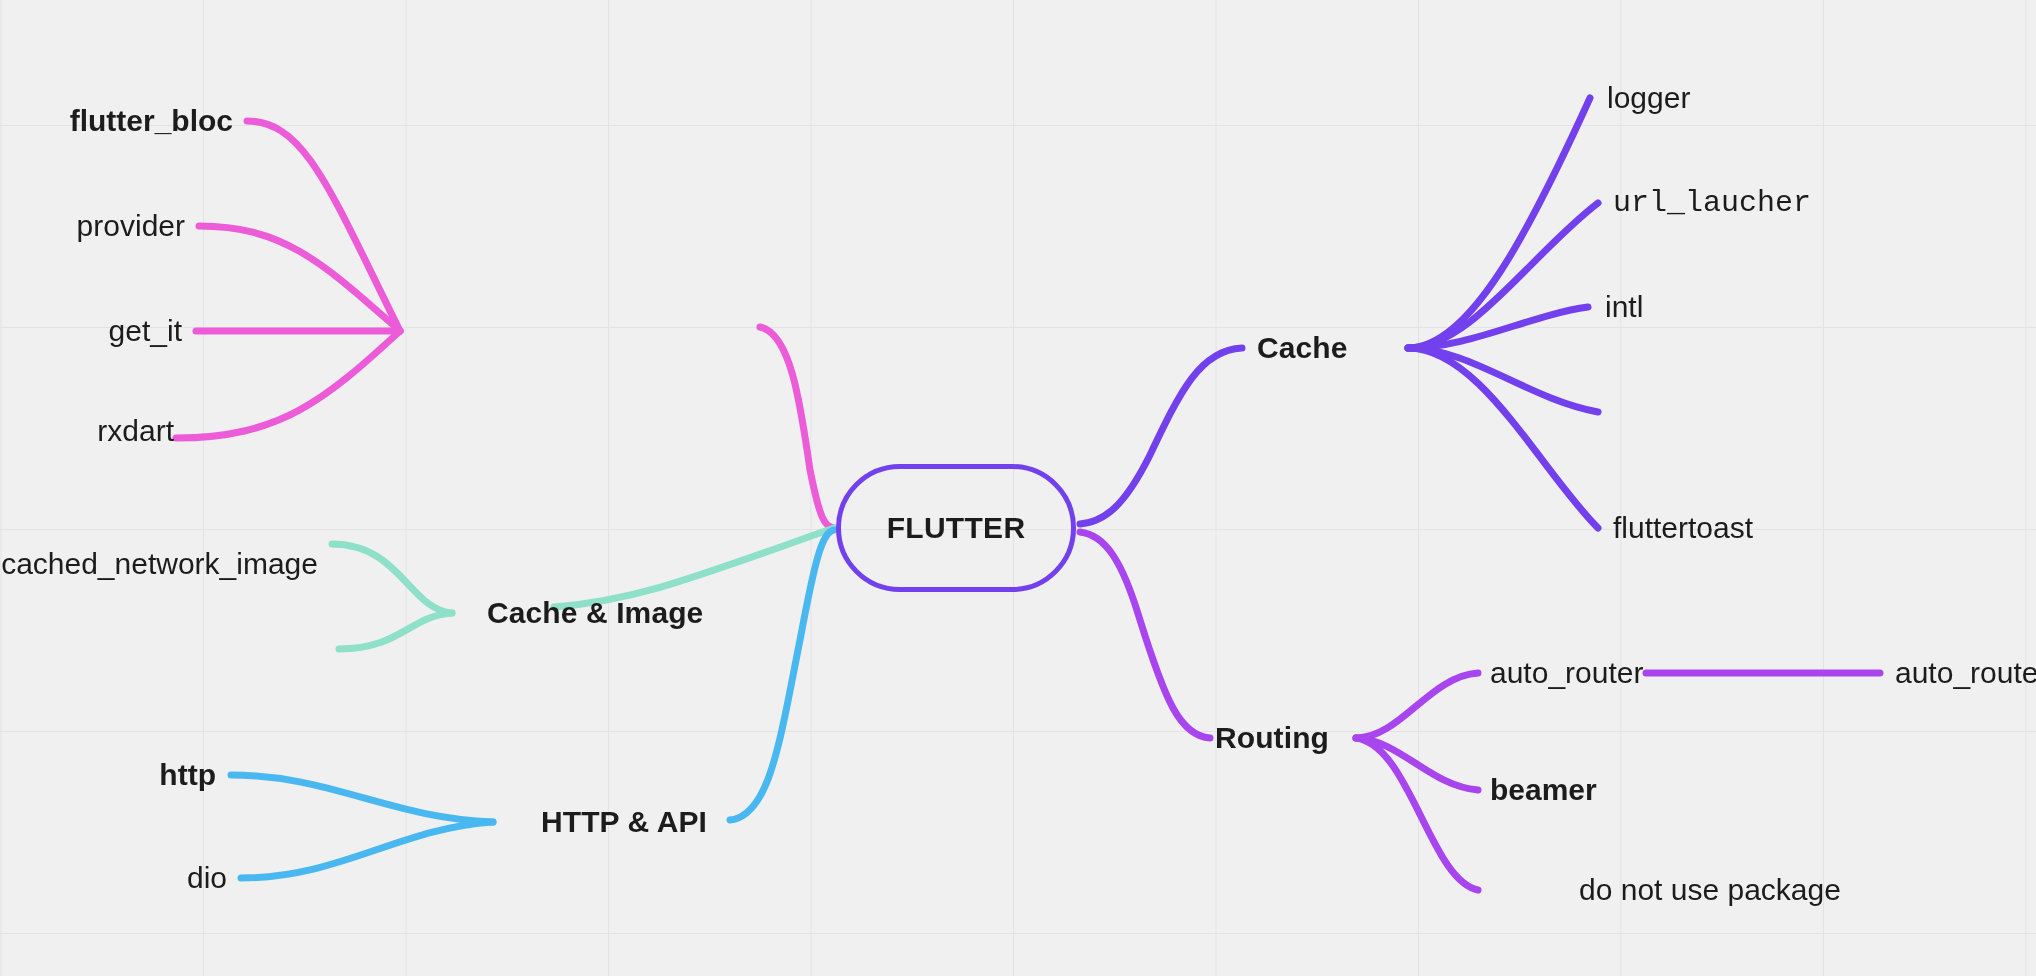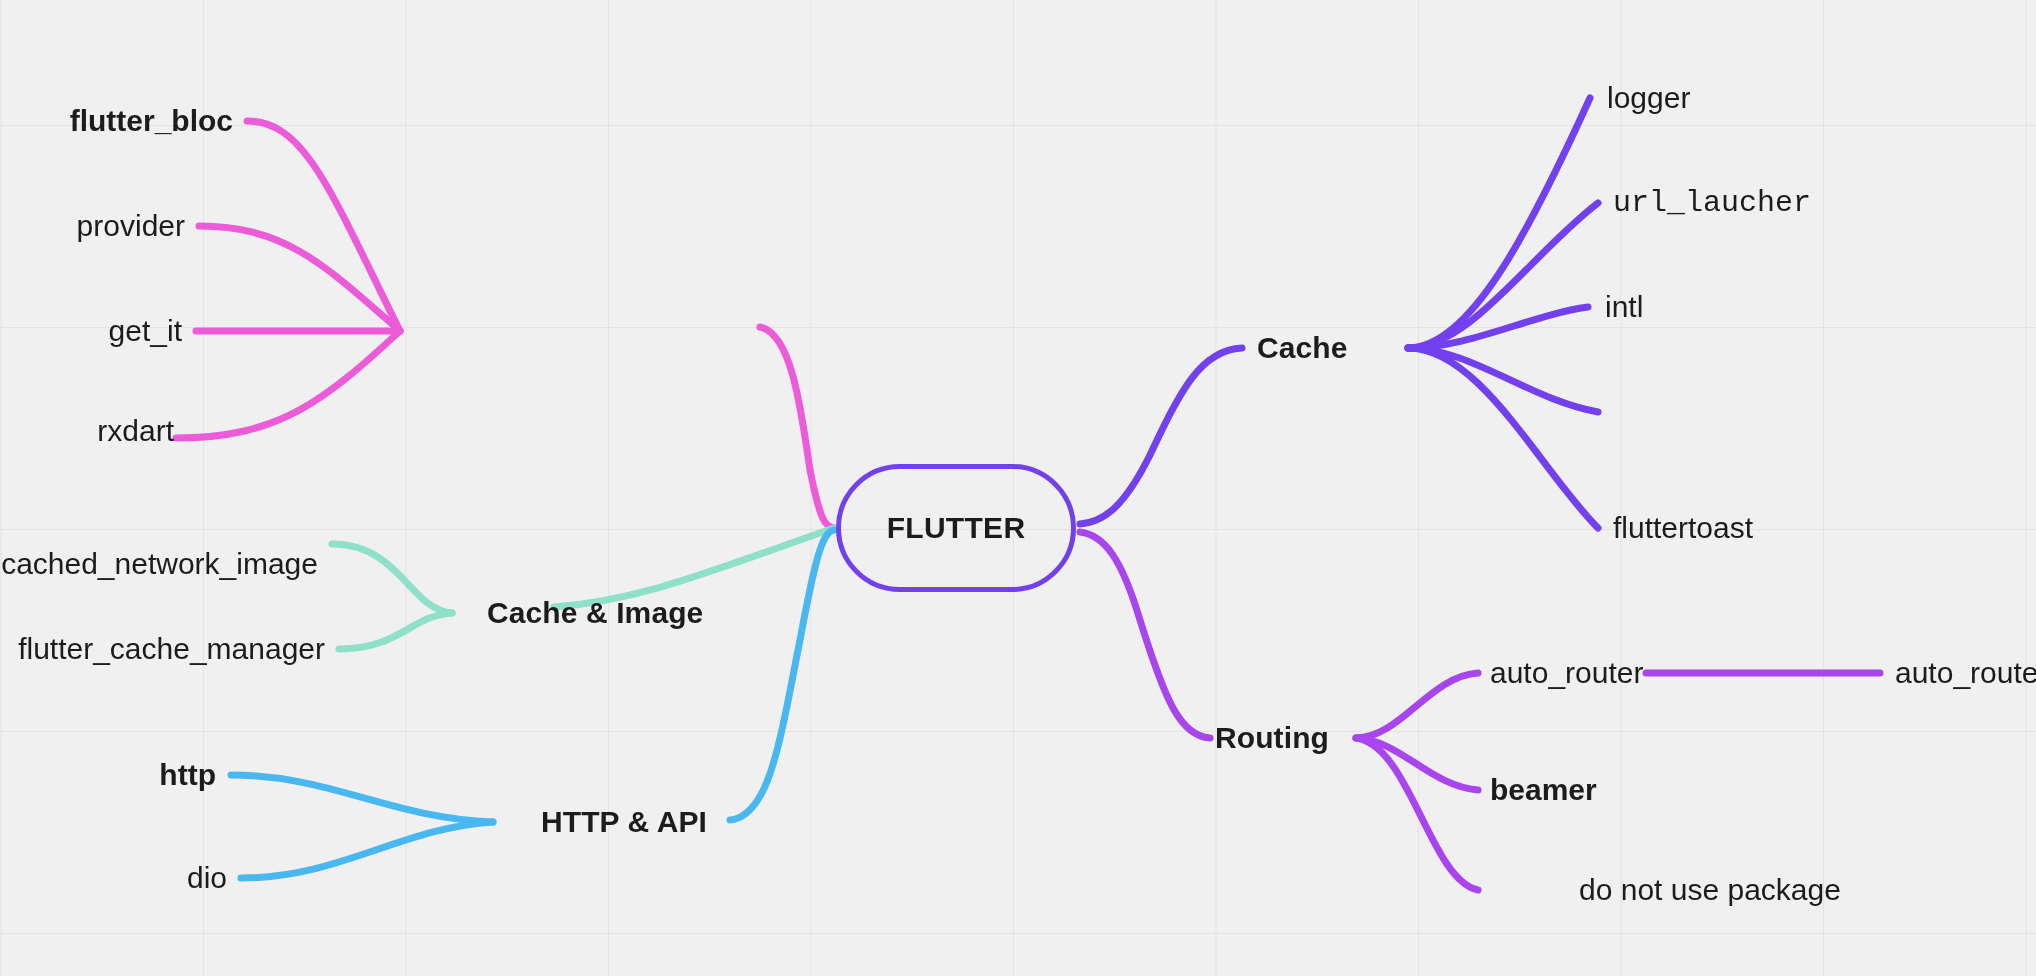--- a/index.html
+++ b/index.html
@@ -123,21 +123,20 @@
   <div id="root-node">
     <span class="root-text">FLUTTER</span>
   </div>
 
   <div class="node-label leaf bold right-anchor" style="left:233px; top:121px;">flutter_bloc</div>
   <div class="node-label leaf right-anchor" style="left:185px; top:226px;">provider</div>
   <div class="node-label leaf right-anchor" style="left:182px; top:331px;">get_it</div>
   <div class="node-label leaf right-anchor" style="left:162px; top:431px;margin-left:12px;">rxdart</div>
 
   <div class="node-label leaf right-anchor" style="left:318px; top:544px;margin-top:20px;">cached_network_image</div>
-  <div class="node-label leaf right-anchor" style="left:325px; top:649px;">flutter_cache_manager</div>
   <div class="node-label branch" style="left:487px; top:613px;">Cache &amp; Image</div>
 
   <div class="node-label leaf bold right-anchor" style="left:216px; top:775px;">http</div>
   <div class="node-label leaf right-anchor" style="left:227px; top:878px;">dio</div>
   <div class="node-label branch" style="left:541px; top:822px;">HTTP &amp; API</div>
 
   <div class="node-label branch" style="left:1257px; top:348px;">Cache</div>
   <div class="node-label leaf" style="left:1607px; top:98px;">logger</div>
   <div class="node-label leaf" style="left:1613px; top:203px;font-family:Liberation Mono, monospace;">url_laucher</div>
   <div class="node-label leaf" style="left:1605px; top:307px;text-align:right;">intl</div>

